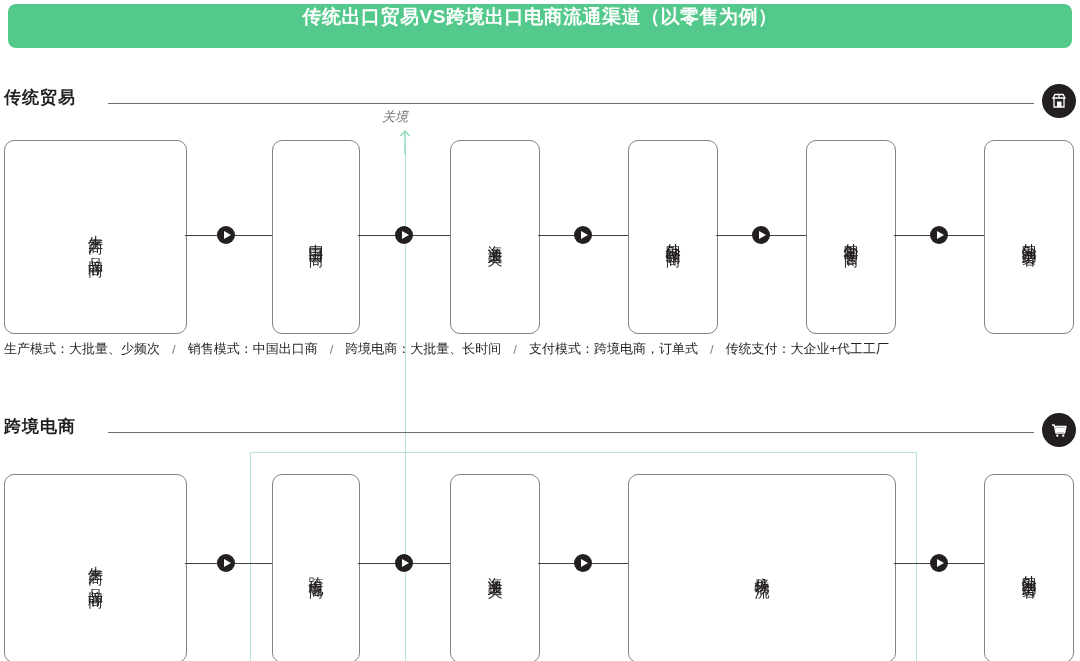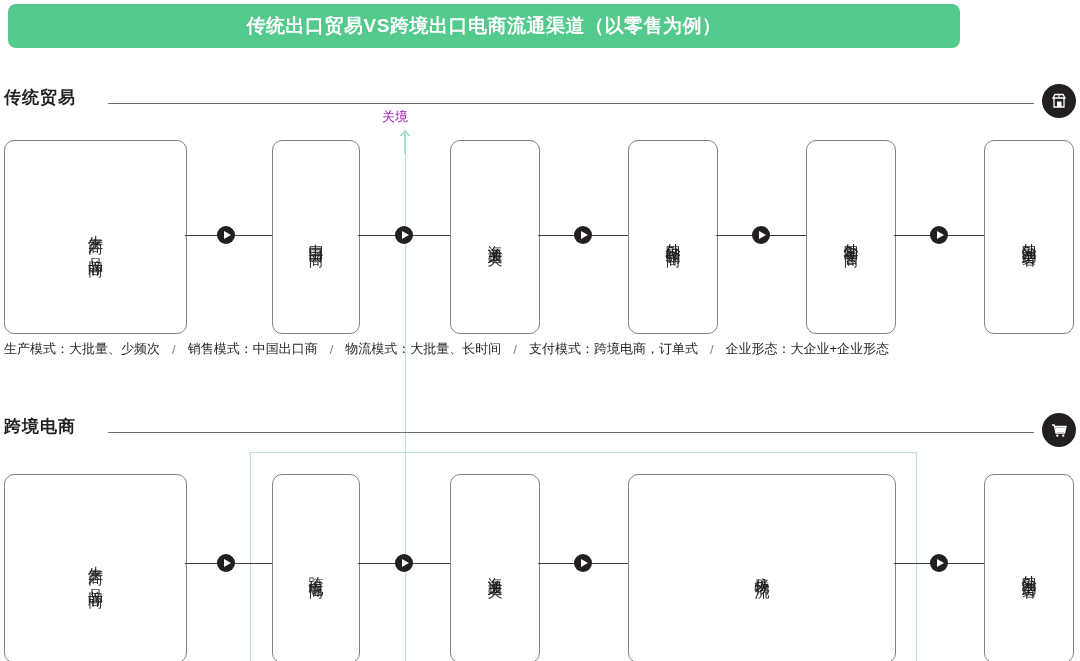--- a/index.html
+++ b/index.html
@@ -4,23 +4,23 @@
 <style>
   html,body{margin:0;padding:0;}
   body{
     width:1080px;height:661px;position:relative;overflow:hidden;
     background:#ffffff;
     font-family:"Liberation Sans","DejaVu Sans",sans-serif;
     color:#231f20;
   }
   
   .title-bar{
-    position:absolute;left:8px;top:4px;width:952px;height:44px;
+    position:absolute;left:8px;top:4px;width:1064px;height:44px;
     background:#54c98c;border-radius:8px;
-    display:flex;align-items:center;justify-content:center;
+    display:flex;justify-content:center;
   }
   .title-bar .title-text{
     color:#ffffff;font-size:19px;font-weight:bold;letter-spacing:.5px;
     white-space:nowrap;
   }
   
   .section-head{position:absolute;left:0;width:1080px;height:36px;}
   .section-head .sec-label{
     position:absolute;left:4px;top:0;font-size:17px;font-weight:bold;
     color:#231f20;white-space:nowrap;letter-spacing:1px;
@@ -33,22 +33,23 @@
     position:absolute;right:4px;top:-2px;width:34px;height:34px;border-radius:50%;
     background:#231f20;display:flex;align-items:center;justify-content:center;
   }
   .badge svg{display:block;}
   
   .customs-line{
     position:absolute;left:405px;top:150px;width:1px;height:511px;
     background:#b9e6d0;
   }
   .customs-label{
-    position:absolute;left:382px;top:108px;font-size:13px;color:#a21caf;
+    position:absolute;left:382px;top:108px;font-size:13px;color:#737373;
     white-space:nowrap;
+    font-style:italic;
   }
   .customs-arrow{
     position:absolute;left:398px;top:128px;width:14px;height:26px;
   }
   
   .node{
     position:absolute;border:1px solid #808285;border-radius:10px;
     background:#ffffff;
     display:flex;align-items:center;justify-content:center;
   }
@@ -148,25 +149,25 @@
 <div class="conn" style="left:894px;top:235px;width:90px;"></div>
 <div class="marker" style="left:930px;top:226px;">
     <i></i>
   </div>
 
 <div class="annot">
   <span>生产模式：大批量、少频次</span>
   <span class="sep">/</span>
   <span>销售模式：中国出口商</span>
   <span class="sep">/</span>
-  <span>物流模式：大批量、长时间</span>
+  <span>跨境电商：大批量、长时间</span>
   <span class="sep">/</span>
   <span>支付模式：跨境电商，订单式</span>
   <span class="sep">/</span>
-  <span>企业形态：大企业+企业形态</span>
+  <span>传统支付：大企业+代工工厂</span>
 </div>
 
 <div class="section-head" style="top:415px;">
   <span class="sec-label">跨境电商</span>
   <div class="sec-rule"></div>
   <div class="badge">
     <svg width="20" height="20" viewBox="0 0 20 20">
       <path d="M3 5 L5.2 5 L7 13 L15.5 13 L17 6.5 L5.6 6.5" fill="none" stroke="#ffffff" stroke-width="1.3" stroke-linejoin="round"></path>
       <rect x="6.4" y="7.4" width="9.6" height="4.6" fill="#ffffff"></rect>
       <circle cx="8.3" cy="15.6" r="1.2" fill="#ffffff"></circle>

